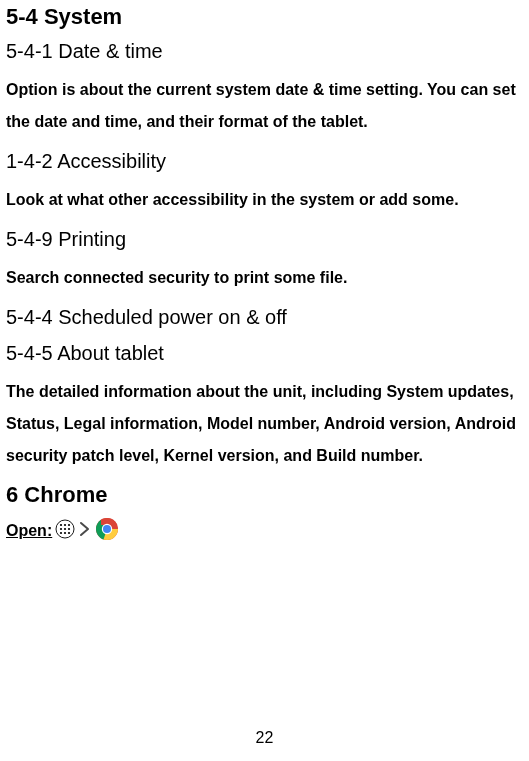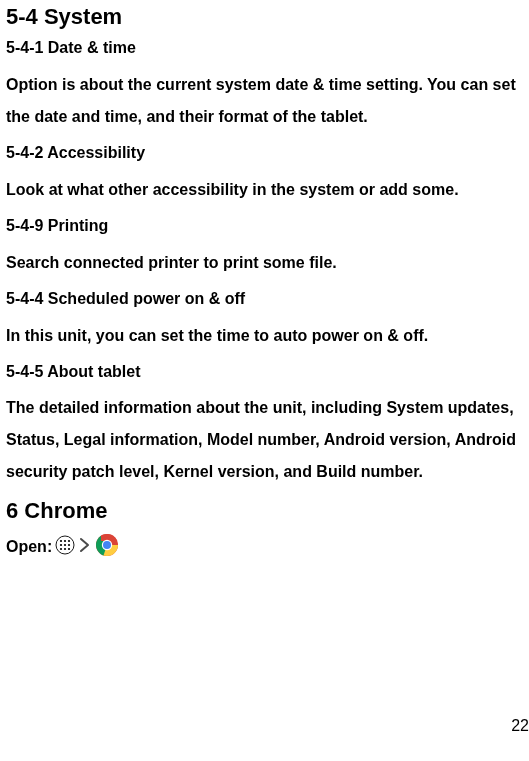--- a/index.html
+++ b/index.html
@@ -16,73 +16,73 @@
     .content {
       padding: 4px 6px 0 6px;
     }
     h2 {
       font-size: 22px;
       font-weight: bold;
       margin: 0 0 8px 0;
       line-height: 1.2;
     }
     h3 {
-      font-size: 16px;
-      font-weight: bold;
+      font-size: 20px;
+      font-weight: normal;
       margin: 0 0 10px 0;
       line-height: 1.3;
     }
     p {
       font-size: 16px;
       font-weight: bold;
       margin: 0 0 10px 0;
       line-height: 2.0;
     }
     .open-line {
       font-size: 16px;
       font-weight: bold;
       margin: 0 0 4px 0;
       display: flex;
       align-items: center;
       gap: 3px;
+      text-decoration: underline;
     }
     .open-label {
       font-weight: bold;
     }
     .page-num {
       position: absolute;
-      bottom: 26px;
+      bottom: 14px;
       left: 0;
       right: 0;
-      text-align: right;
+      text-align: center;
       font-size: 16px;
     }
     .icon {
       display: inline-block;
       vertical-align: middle;
     }
   </style>
 </head>
 <body>
 
 <div class="content">
 
   <h2>5-4 System</h2>
 
   <h3>5-4-1 Date &amp; time</h3>
   <p>Option is about the current system date &amp; time setting. You can set the date and time, and their format of the tablet.</p>
 
-  <h3>5-4-2 Accessibility</h3>
+  <h3>1-4-2 Accessibility</h3>
   <p>Look at what other accessibility in the system or add some.</p>
 
   <h3>5-4-9 Printing</h3>
-  <p>Search connected printer to print some file.</p>
+  <p>Search connected security to print some file.</p>
 
   <h3>5-4-4 Scheduled power on &amp; off</h3>
-  <p>In this unit, you can set the time to auto power on &amp; off.</p>
 
   <h3>5-4-5 About tablet</h3>
   <p>The detailed information about the unit, including System updates, Status, Legal information, Model number, Android version, Android security patch level, Kernel version, and Build number.</p>
 
   <h2>6 Chrome</h2>
 
   <div class="open-line">
     <span class="open-label">Open:</span>
     <span class="icon">
       <svg width="20" height="20" viewBox="0 0 20 20">

